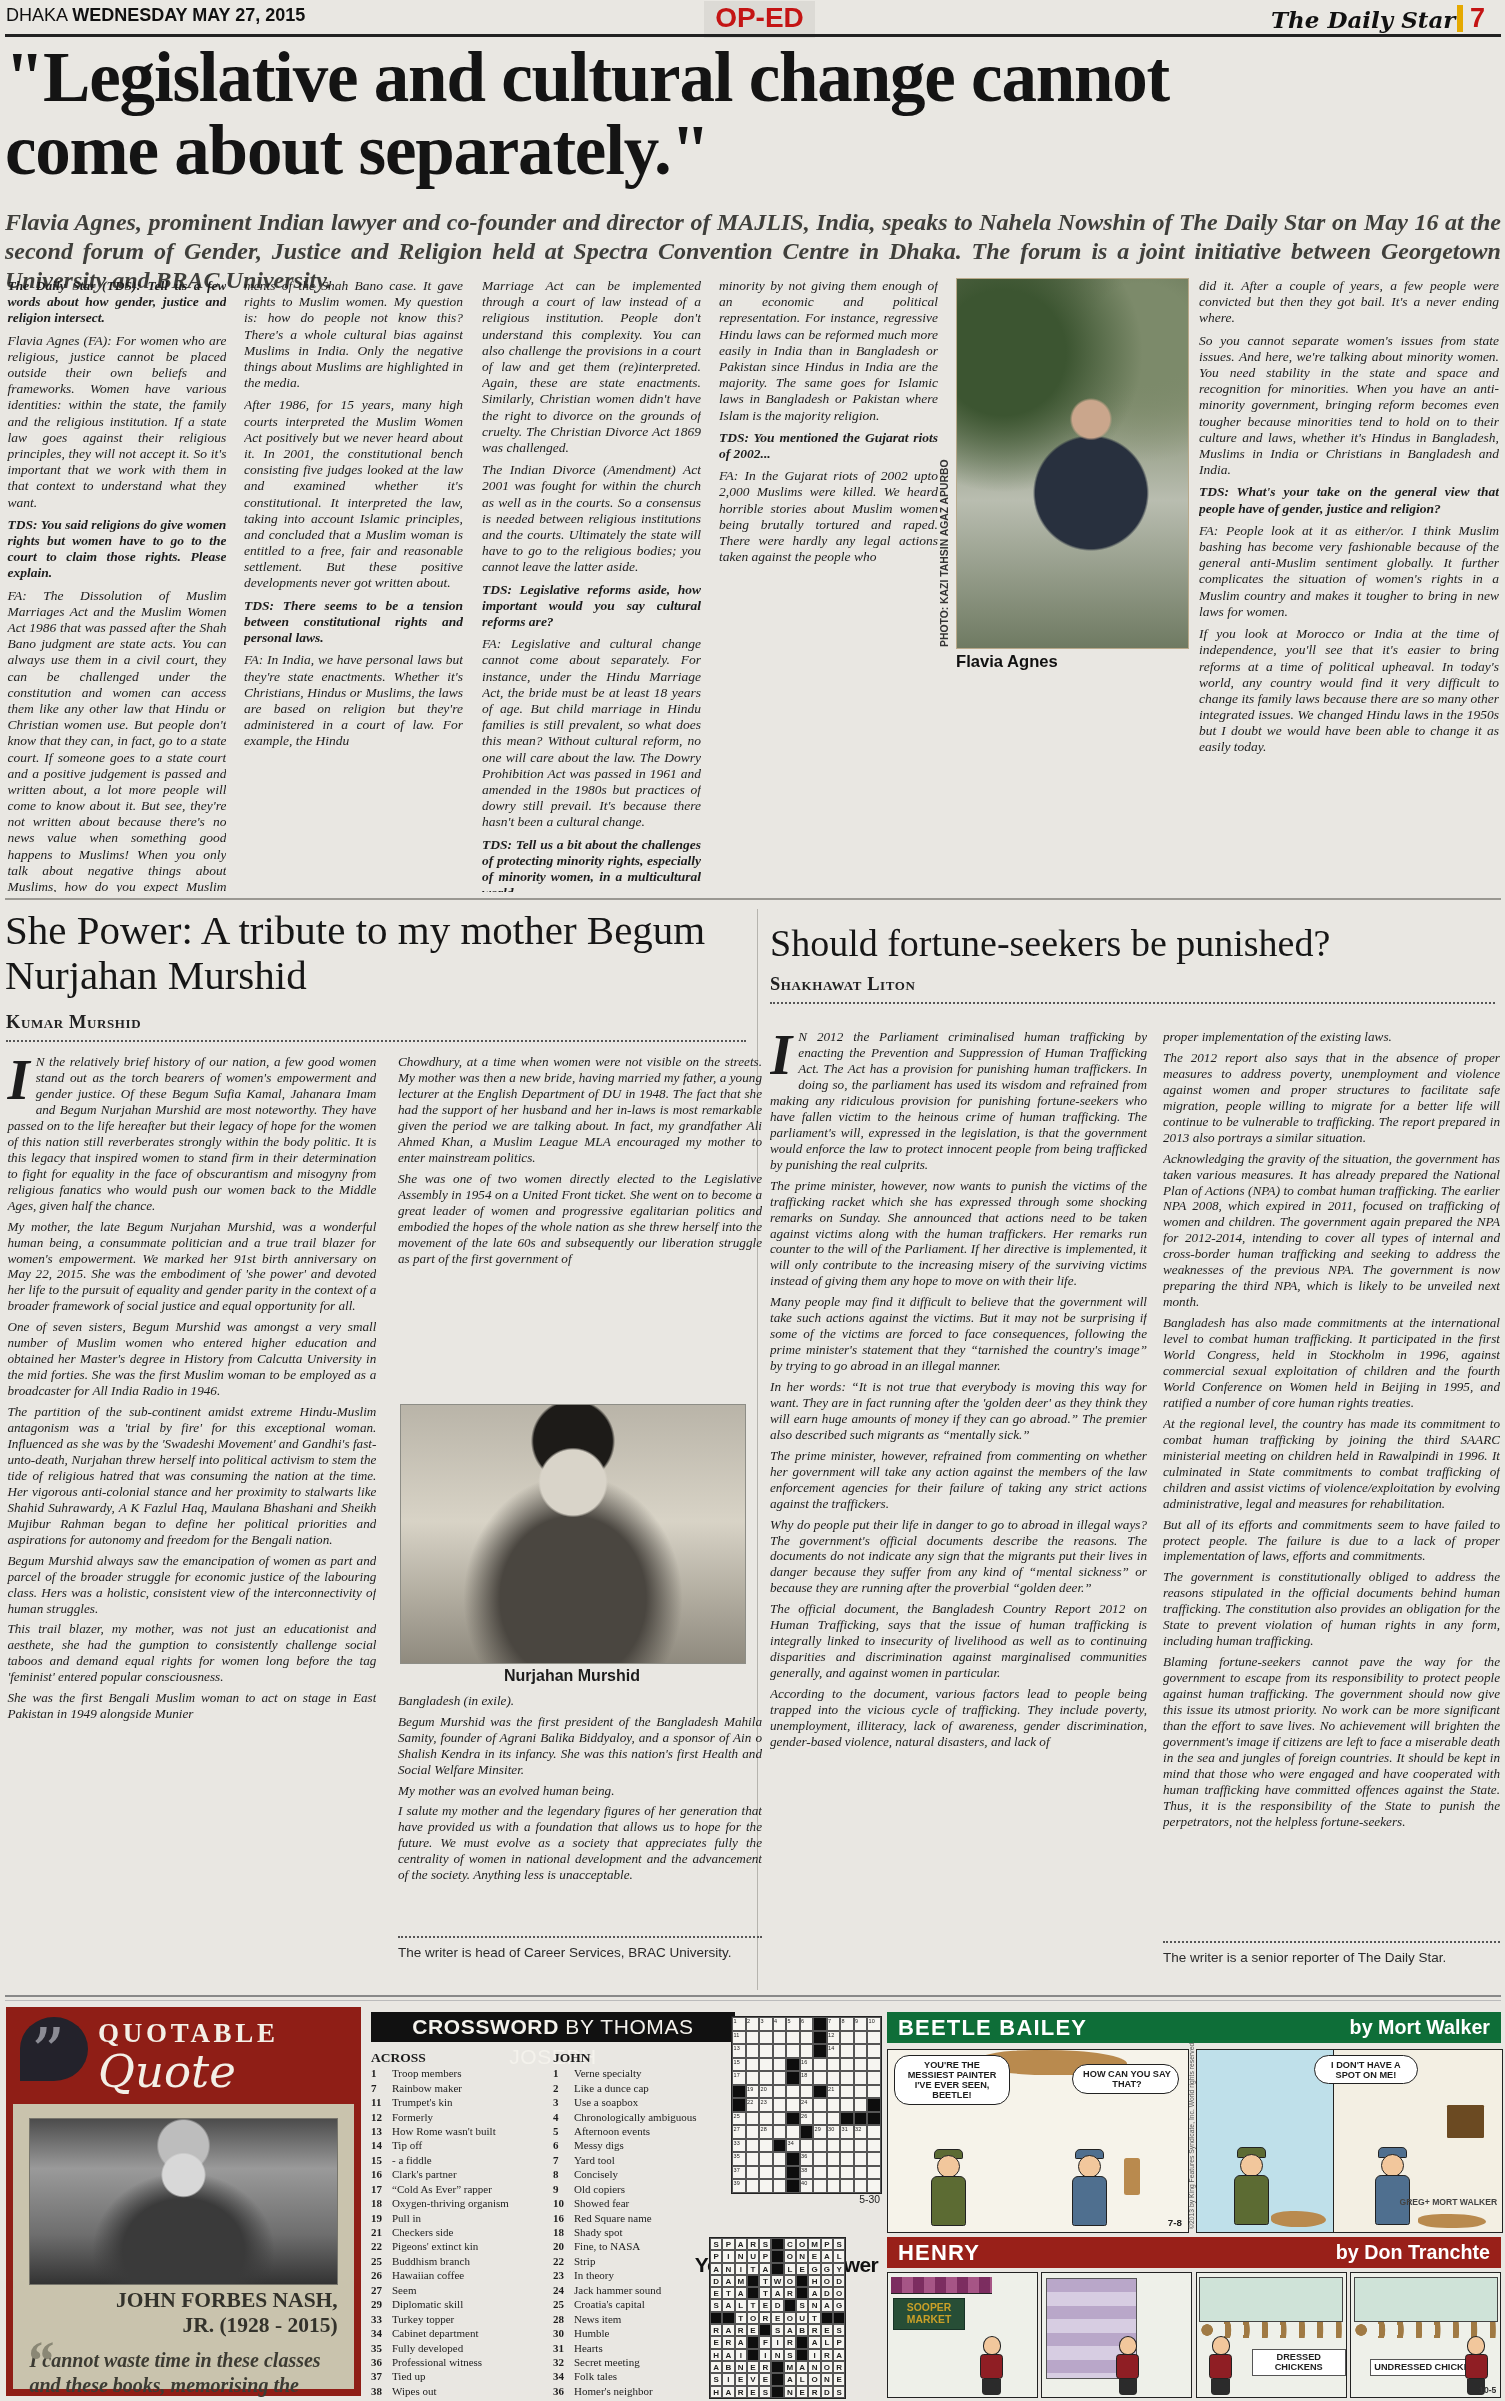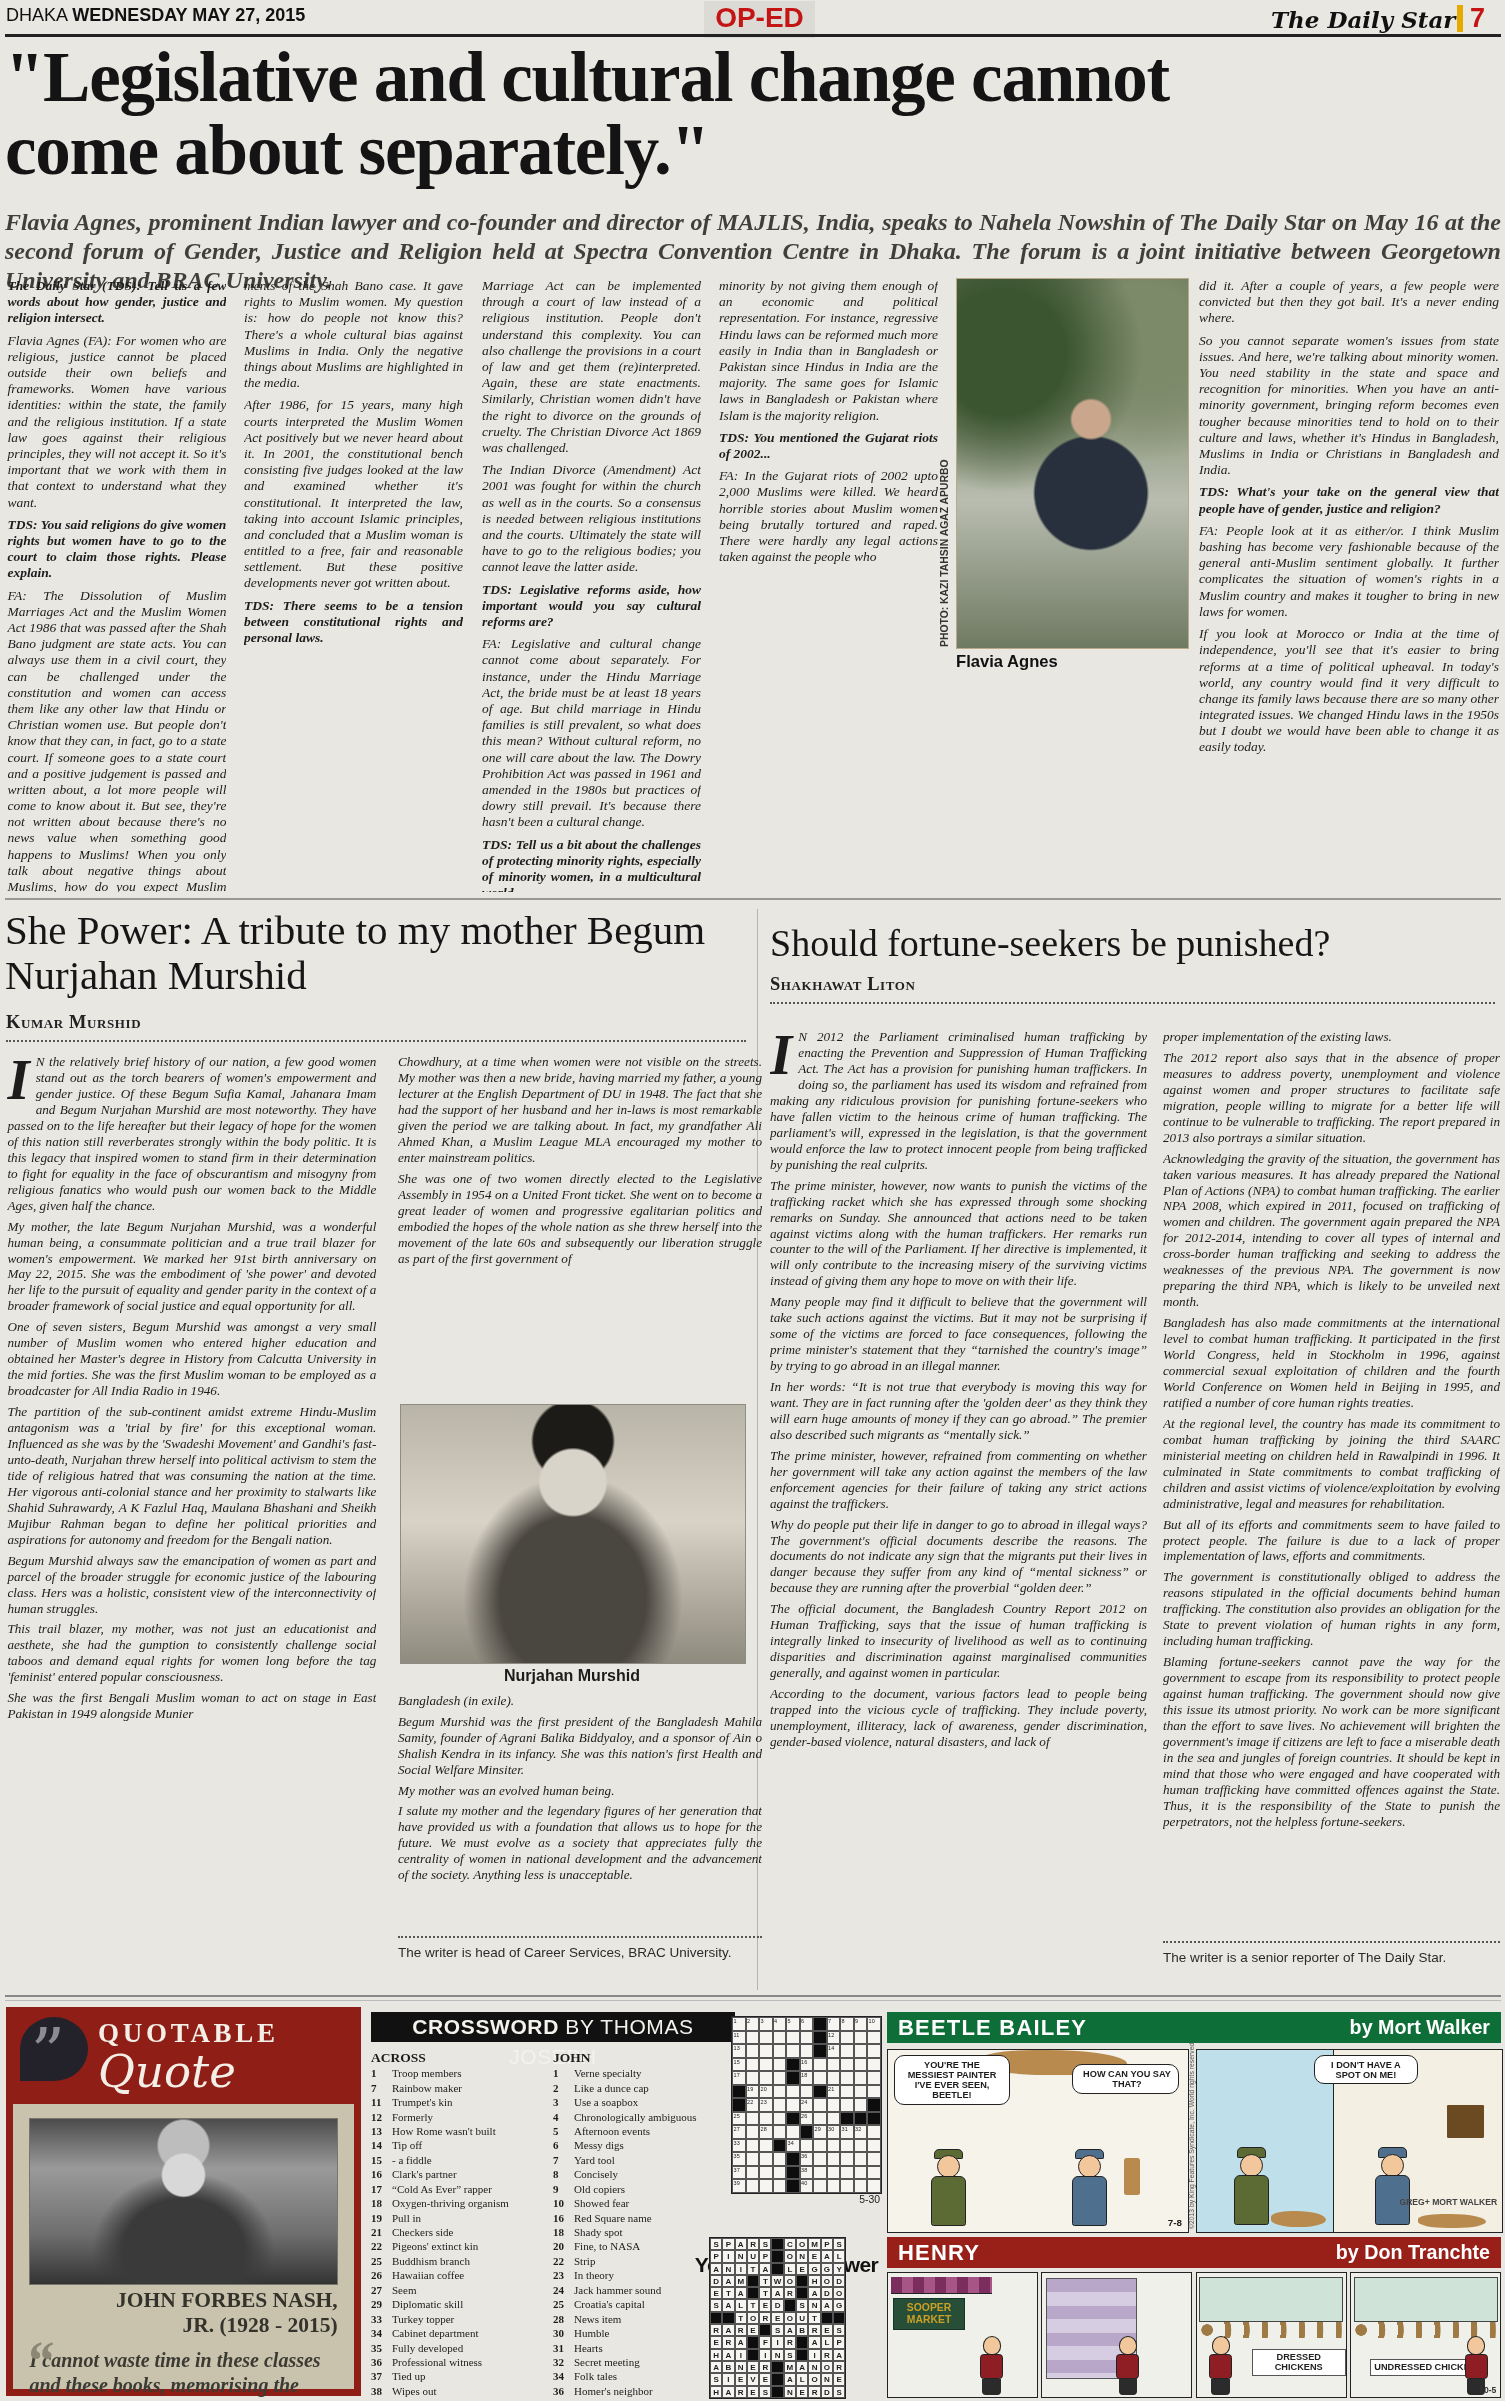--- a/index.html
+++ b/index.html
@@ -103,21 +103,21 @@
   .answergrid .cell .lt{font-size:8px;line-height:11px;}
   
   .comic-head{position:absolute;height:31px;font-family:"Liberation Sans",sans-serif;color:#fff;font-weight:bold;}
   .bb-head{top:2012px;left:887px;width:614px;background:#0e6e38;}
   .hy-head{top:2237px;left:887px;width:614px;background:#992019;}
   .comic-head .t{position:absolute;left:11px;top:2.5px;font-size:22px;letter-spacing:1.2px;}
   .comic-head .by{position:absolute;right:11px;top:3.7px;font-size:19.7px;}
   .panel{position:absolute;background:#f6f3ea;border:1.2px solid #222;overflow:hidden;}
   .bb-p1{top:2049px;left:887px;width:300px;height:182px;}
   .bb-p2{top:2049px;left:1196px;width:305px;height:182px;background:#bfe0ea;}
-  .bubble{position:absolute;background:#fff;border:1.2px solid #222;border-radius:10px;padding:3.7px 4.9px;font-family:"Liberation Sans",sans-serif;font-weight:bold;font-size:9.2px;line-height:1.1;text-align:center;}
+  .bubble{position:absolute;background:#fff;border:1.2px solid #222;border-radius:15px;padding:3.7px 4.9px;font-family:"Liberation Sans",sans-serif;font-weight:bold;font-size:9.2px;line-height:1.1;text-align:center;}
   .paint{position:absolute;background:#b98a4e;border-radius:40% 60% 50% 50%;}
   .figure{position:absolute;}
   .fig-head{width:21px;height:21px;background:#f2c79c;border:1.2px solid #222;border-radius:50%;margin:0 auto;}
   .fig-hat{width:27px;height:8.6px;border-radius:4.9px 4.9px 1.2px 1.2px;margin:0 auto -3.7px;border:1.2px solid #222;}
   .fig-body{width:33px;height:48px;border:1.2px solid #222;border-radius:6.1px 6.1px 2.5px 2.5px;margin:-2.5px auto 0;}
   .green .fig-hat,.green .fig-body{background:#5c6b33;}
   .blue .fig-hat,.blue .fig-body{background:#4f6f8f;}
   .bb-sig{position:absolute;right:4.9px;bottom:24.6px;font-family:"Liberation Sans",sans-serif;font-size:8.6px;font-weight:bold;color:#444;text-align:right;line-height:1.05;}
   .bb-date{position:absolute;right:6.1px;bottom:3.7px;font-family:"Liberation Sans",sans-serif;font-size:9.8px;font-weight:bold;}
   .copyr{position:absolute;top:2051px;left:1188px;width:8.6px;height:178px;}
@@ -156,20 +156,21 @@
 <div class="col c1">
     <p class="blk qb">The Daily Star (TDS): Tell us a few words about how gender, justice and religion intersect.</p>
     <p class="blk">Flavia Agnes (FA): For women who are religious, justice cannot be placed outside their own beliefs and frameworks. Women have various identities: within the state, the family and the religious institution. If a state law goes against their religious principles, they will not accept it. So it's important that we work with them in that context to understand what they want.</p>
     <p class="blk qb">TDS: You said religions do give women rights but women have to go to the court to claim those rights. Please explain.</p>
     <p class="blk">FA: The Dissolution of Muslim Marriages Act and the Muslim Women Act 1986 that was passed after the Shah Bano judgment are state acts. You can always use them in a civil court, they can be challenged under the constitution and women can access them like any other law that Hindu or Christian women use. But people don't know that they can, in fact, go to a state court. If someone goes to a state court and a positive judgement is passed and written about, a lot more people will come to know about it. But see, they're not written about because there's no news value when something good happens to Muslims! When you only talk about negative things about Muslims, how do you expect Muslim women to know their rights?</p>
   </div>
 <div class="col c2">
     <p class="blk">ments of the Shah Bano case. It gave rights to Muslim women. My question is: how do people not know this? There's a whole cultural bias against Muslims in India. Only the negative things about Muslims are highlighted in the media.</p>
     <p class="blk">After 1986, for 15 years, many high courts interpreted the Muslim Women Act positively but we never heard about it. In 2001, the constitutional bench consisting five judges looked at the law and examined whether it's constitutional. It interpreted the law, taking into account Islamic principles, and concluded that a Muslim woman is entitled to a free, fair and reasonable settlement. But these positive developments never got written about.</p>
     <p class="blk qb">TDS: There seems to be a tension between constitutional rights and personal laws.</p>
+    <p class="blk">FA: In India, we have personal laws but they're state enactments. Whether it's Christians, Hindus or Muslims, the laws are based on religion but they're administered in a court of law. For example, the Hindu</p>
   </div>
 <div class="col c3">
     <p class="blk">Marriage Act can be implemented through a court of law instead of a religious institution. People don't understand this complexity. You can also challenge the provisions in a court of law and get them (re)interpreted. Again, these are state enactments. Similarly, Christian women didn't have the right to divorce on the grounds of cruelty. The Christian Divorce Act 1869 was challenged.</p>
     <p class="blk">The Indian Divorce (Amendment) Act 2001 was fought for within the church as well as in the courts. So a consensus is needed between religious institutions and the courts. Ultimately the state will have to go to the religious bodies; you cannot leave the latter aside.</p>
     <p class="blk qb">TDS: Legislative reforms aside, how important would you say cultural reforms are?</p>
     <p class="blk">FA: Legislative and cultural change cannot come about separately. For instance, under the Hindu Marriage Act, the bride must be at least 18 years of age. But child marriage in Hindu families is still prevalent, so what does this mean? Without cultural reform, no one will care about the law. The Dowry Prohibition Act was passed in 1961 and amended in the 1980s but practices of dowry still prevail. It's because there hasn't been a cultural change.</p>
     <p class="blk qb">TDS: Tell us a bit about the challenges of protecting minority rights, especially of minority women, in a multicultural world.</p>
   </div>
 <div class="col c4">
     <p class="blk">minority by not giving them enough of an economic and political representation. For instance, regressive Hindu laws can be reformed much more easily in India than in Bangladesh or Pakistan since Hindus in India are the majority. The same goes for Islamic laws in Bangladesh or Pakistan where Islam is the majority religion.</p>

